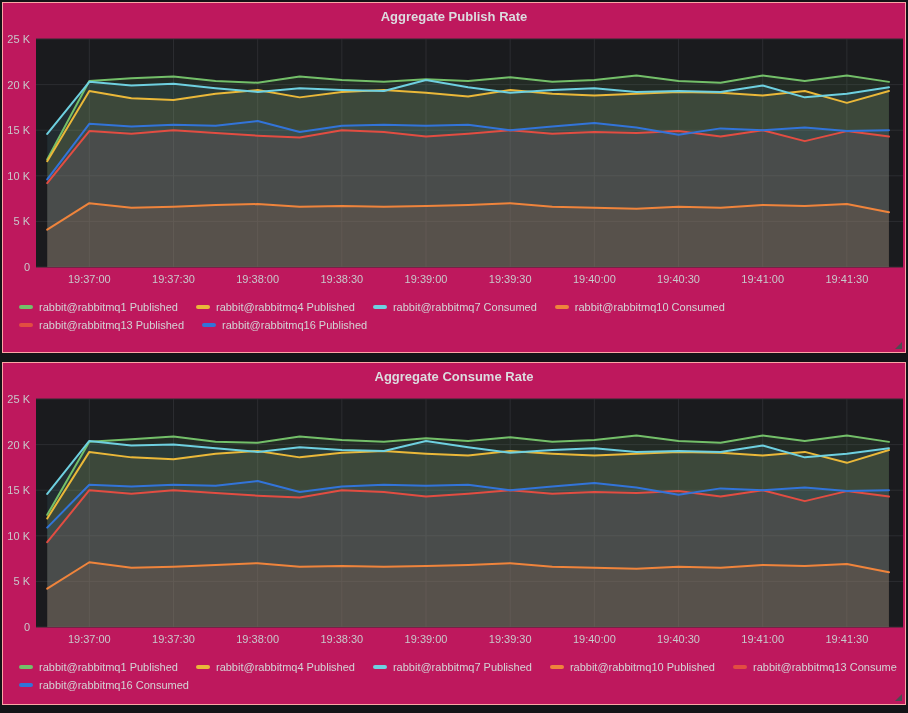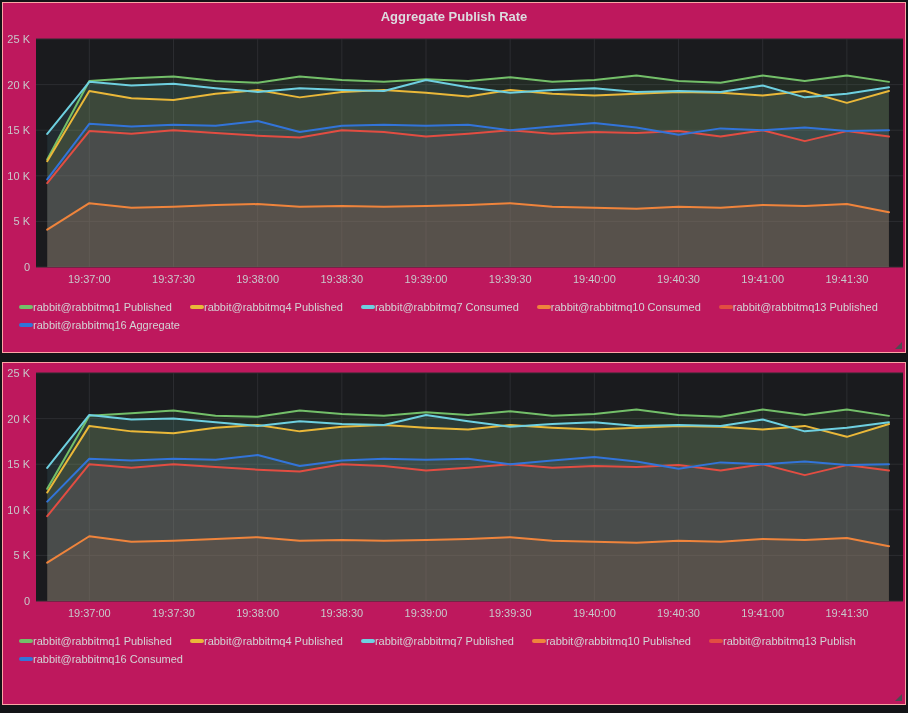--- a/index.html
+++ b/index.html
@@ -3,21 +3,21 @@
 <meta charset="utf-8">
 <style>
   html,body{margin:0;padding:0;background:#131417;width:908px;height:713px;overflow:hidden;
     font-family:"Liberation Sans",sans-serif;}
   .dashboard{display:flex;flex-direction:column;gap:9px;padding:2px;box-sizing:border-box;}
   .panel{position:relative;background:#be185d;border:1px solid #fca5a5;box-sizing:border-box;}
   .panel-title{height:26px;line-height:28px;text-align:center;color:#dcdde0;font-size:13px;
     font-weight:bold;cursor:pointer;}
   svg.chart{display:block;}
   .legend{display:flex;flex-wrap:wrap;column-gap:18px;row-gap:6px;padding:12px 8px 0 16px;}
-  .legend-item{display:flex;align-items:center;color:#d3d4d6;font-size:11px;
+  .legend-item{display:flex;align-items:center;gap:6px;color:#d3d4d6;font-size:11px;
     cursor:pointer;white-space:nowrap;}
   .swatch{width:14px;height:4px;border-radius:2px;display:inline-block;}
   .resize-handle{position:absolute;right:3px;bottom:3px;width:0;height:0;
     border-left:7px solid transparent;border-bottom:7px solid #4c4d51;cursor:nwse-resize;}
 </style>
 </head>
 <body>
 
 <div class="dashboard">
 
@@ -88,27 +88,28 @@
         <div class="legend-item">
           <span class="swatch" style="background: rgb(239, 132, 60);"></span>
           <span>rabbit@rabbitmq10 Consumed</span>
         </div>
         <div class="legend-item">
           <span class="swatch" style="background: rgb(226, 77, 66);"></span>
           <span>rabbit@rabbitmq13 Published</span>
         </div>
         <div class="legend-item">
           <span class="swatch" style="background: rgb(50, 116, 217);"></span>
-          <span>rabbit@rabbitmq16 Aggregate</span>
+          <span>rabbit@rabbitmq16 Published</span>
         </div>
       </div>
     <div class="resize-handle"></div>
   </div>
 
   <div class="panel" style="height:343px;">
+    <div class="panel-title">Aggregate Consume Rate</div>
     <svg class="chart" width="904" height="260" viewBox="0 0 904 260">
         <rect x="33" y="10" width="867" height="228" fill="#1a1b1e"></rect>
         <g>
           <line x1="33" x2="900" y1="238" y2="238" stroke="#2c2d31" stroke-width="1"></line>
           <line x1="33" x2="900" y1="192.4" y2="192.4" stroke="#2c2d31" stroke-width="1"></line>
           <line x1="33" x2="900" y1="146.8" y2="146.8" stroke="#2c2d31" stroke-width="1"></line>
           <line x1="33" x2="900" y1="101.20000000000002" y2="101.20000000000002" stroke="#2c2d31" stroke-width="1"></line>
           <line x1="33" x2="900" y1="55.599999999999994" y2="55.599999999999994" stroke="#2c2d31" stroke-width="1"></line>
           <line x1="33" x2="900" y1="10" y2="10" stroke="#2c2d31" stroke-width="1"></line>
           <line x1="86.31067961165049" x2="86.31067961165049" y1="10" y2="238" stroke="#2c2d31" stroke-width="1"></line>
@@ -163,21 +164,21 @@
         <div class="legend-item">
           <span class="swatch" style="background: rgb(110, 208, 224);"></span>
           <span>rabbit@rabbitmq7 Published</span>
         </div>
         <div class="legend-item">
           <span class="swatch" style="background: rgb(239, 132, 60);"></span>
           <span>rabbit@rabbitmq10 Published</span>
         </div>
         <div class="legend-item">
           <span class="swatch" style="background: rgb(226, 77, 66);"></span>
-          <span>rabbit@rabbitmq13 Publish</span>
+          <span>rabbit@rabbitmq13 Consume</span>
         </div>
         <div class="legend-item">
           <span class="swatch" style="background: rgb(50, 116, 217);"></span>
           <span>rabbit@rabbitmq16 Consumed</span>
         </div>
       </div>
     <div class="resize-handle"></div>
   </div>
 
 </div>

